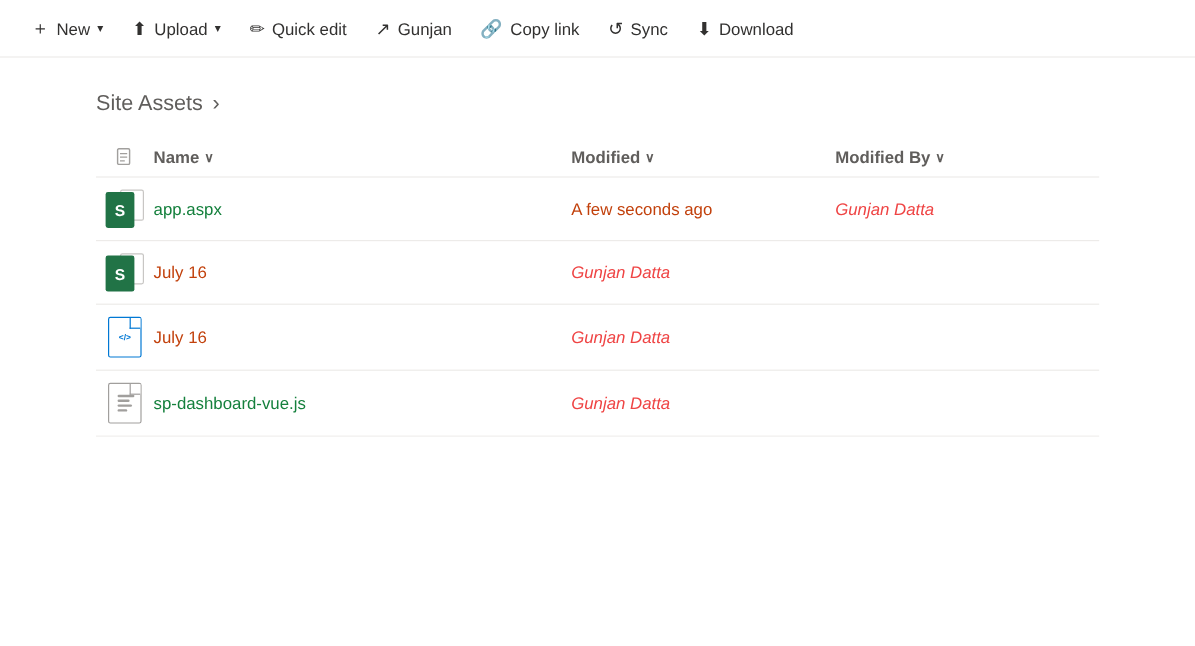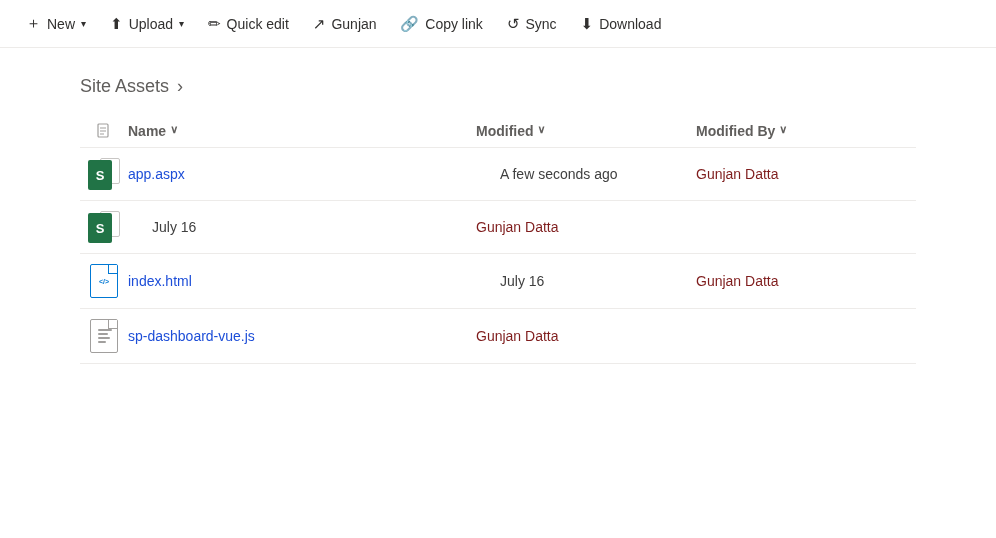--- a/index.html
+++ b/index.html
@@ -54,39 +54,40 @@
       align-items: center;
       padding: 8px 0;
       border-bottom: 1px solid #edebe9;
       font-size: 14px;
       font-weight: 600;
       color: #605e5c;
     }
     .file-list-header .col-icon { display: flex; align-items: center; justify-content: center; }
     .col-header {
       display: flex;
+      align-items: center;
       gap: 4px;
       cursor: pointer;
       user-select: none;
     }
     .sort-arrow { font-size: 11px; color: #605e5c; }
 
     .file-row {
       display: grid;
       grid-template-columns: 48px 1fr 220px 220px;
       align-items: center;
       padding: 10px 0;
       border-bottom: 1px solid #edebe9;
       font-size: 14px;
       cursor: pointer;
     }
     .file-row .file-icon { display: flex; align-items: center; justify-content: center; }
-    .file-name { color: #1d4ed8; }
-    .file-modified { color: #404040; margin-left: 24px; }
-    .file-modifiedby { color: #7f1d1d; }
+    .file-name { color: #15803d; }
+    .file-modified { color: #c2410c; }
+    .file-modifiedby { color: #ef4444; font-style: italic; }
 
     
     .icon-sp {
       width: 32px; height: 32px;
       position: relative;
       display: inline-flex;
       align-items: center;
       justify-content: flex-end;
     }
     .icon-sp-main {
@@ -248,21 +249,20 @@
         </div>
         <div class="file-modified">July 16</div>
         <div class="file-modifiedby">Gunjan Datta</div>
       </div>
       <div class="file-row">
         <div class="file-icon">
       <div class="icon-html">
         <span style="font-size:7px; font-weight:700; color:#0078d4;">&lt;/&gt;</span>
       </div>
         </div>
-        <div class="file-name">index.html</div>
         <div class="file-modified">July 16</div>
         <div class="file-modifiedby">Gunjan Datta</div>
       </div>
       <div class="file-row">
         <div class="file-icon">
       <div class="icon-js">
         <div class="icon-js-lines">
           <div class="icon-js-line" style="width:14px;"></div>
           <div class="icon-js-line" style="width:10px;"></div>
           <div class="icon-js-line" style="width:12px;"></div>

